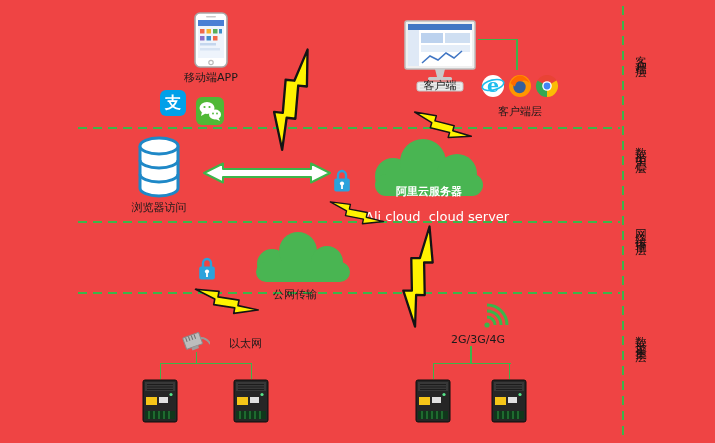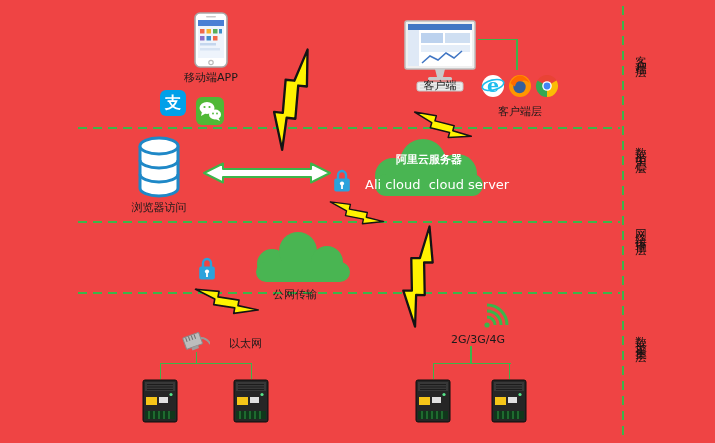--- a/index.html
+++ b/index.html
@@ -14,21 +14,21 @@
   }
   .vline {
     position:absolute; left:622px; top:6px; width:2px; height:430px;
     background:repeating-linear-gradient(180deg,#3cb54a 0 9px,transparent 9px 15px);
   }
   .layer-label {
     position:absolute; left:633px; writing-mode:vertical-rl;
     font-size:11.5px; letter-spacing:4px; color:#111; white-space:nowrap;
   }
   .label { position:absolute; font-size:11px; color:#1a1a1a; text-align:center; }
-  .cloud-text { position:absolute; color:#fff; text-align:center; white-space:pre; }
+  .cloud-text { position:absolute; color:#fff; text-align:center; white-space:pre;margin-top:32px; }
   .gline { position:absolute; background:#3cb54a; }
   .abs { position:absolute; }
   .bolt { position:absolute; }
   .alipay {
     position:absolute; left:160px; top:90px; width:26px; height:26px;
     border-radius:6px; background:#00a0e9; color:#fff; font-size:16px; font-weight:bold;
     display:flex; align-items:center; justify-content:center;
   }
 </style>
 </head>

